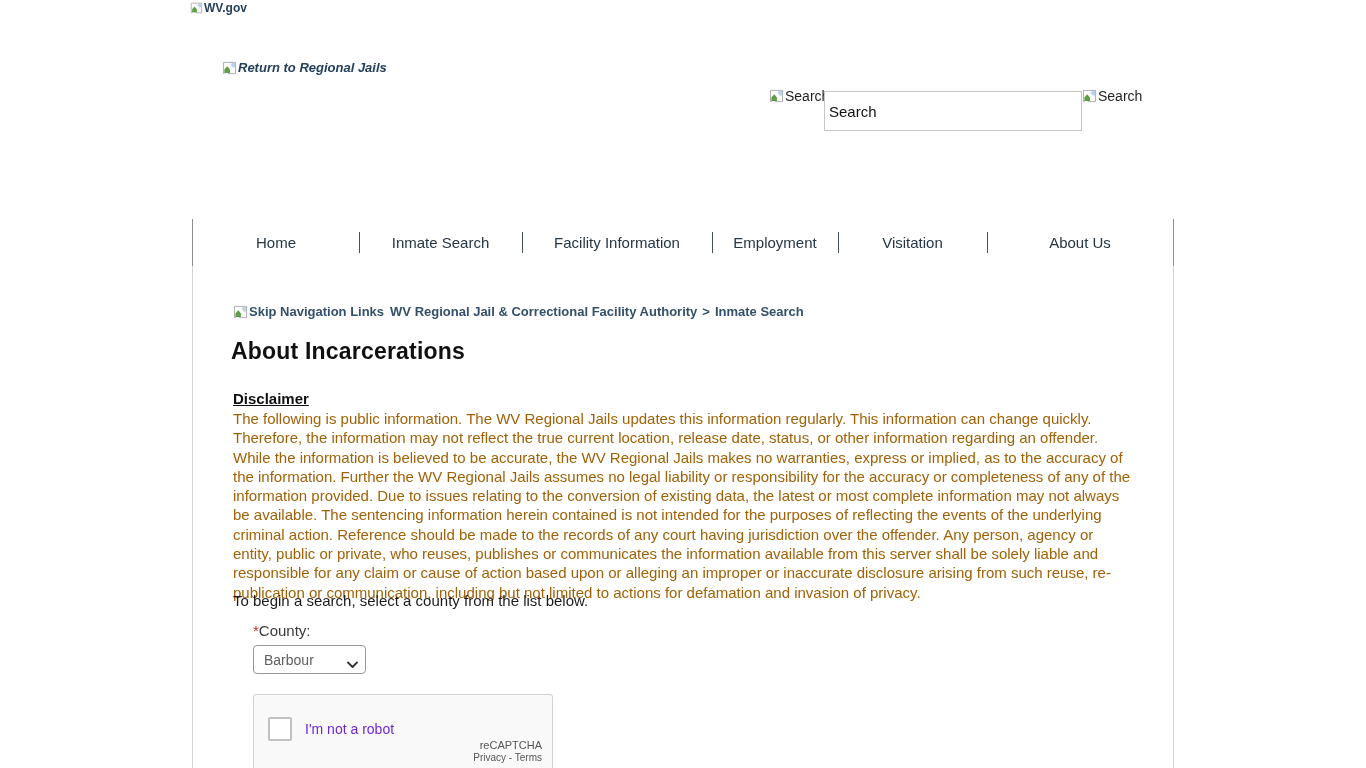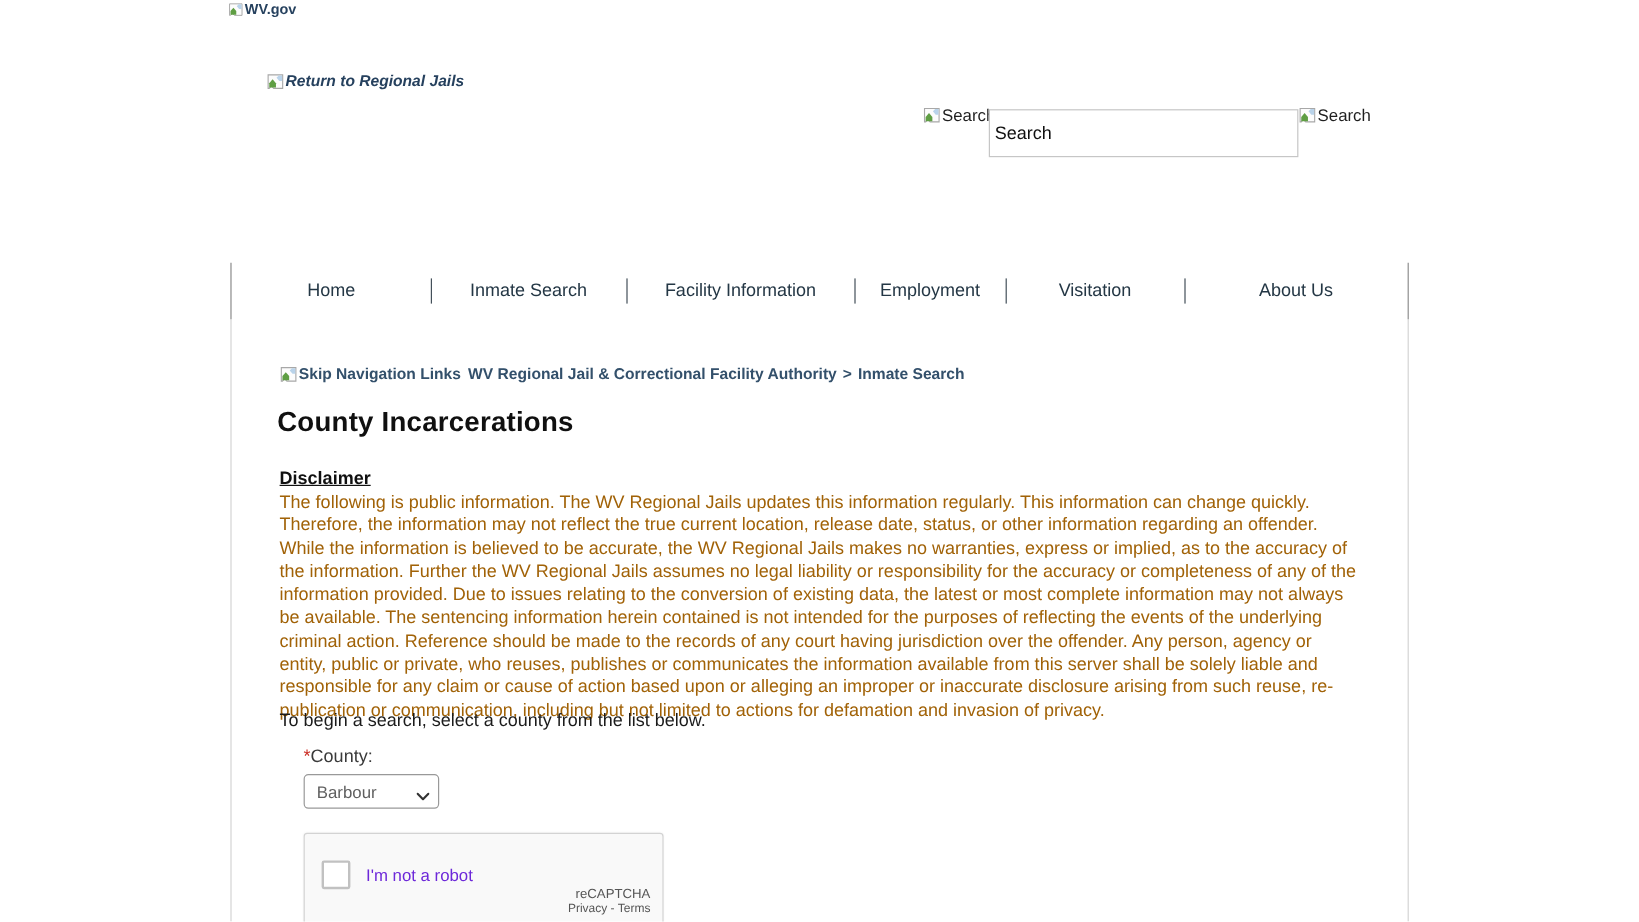--- a/index.html
+++ b/index.html
@@ -217,21 +217,21 @@
       <path d="M9 4 L11 2 H14 V7 H11.5 Z" fill="#b9d3ea"></path>
     </svg>
   </span>
   <a href="#">Skip Navigation Links</a>
   <span style="width:4px"></span>
   <a href="#">WV Regional Jail &amp; Correctional Facility Authority</a>
   <span class="sep">&gt;</span>
   <span>Inmate Search</span>
 </div>
 
-<h1 class="abs" id="page-heading">County Incarcerations</h1>
+<h1 class="abs" id="page-heading">About Incarcerations</h1>
 
 <div class="abs" id="disclaimer-title">Disclaimer</div>
 <div class="abs" id="disclaimer-body">The following is public information. The WV Regional Jails updates this information regularly. This information can change quickly. Therefore, the information may not reflect the true current location, release date, status, or other information regarding an offender. While the information is believed to be accurate, the WV Regional Jails makes no warranties, express or implied, as to the accuracy of the information. Further the WV Regional Jails assumes no legal liability or responsibility for the accuracy or completeness of any of the information provided. Due to issues relating to the conversion of existing data, the latest or most complete information may not always be available. The sentencing information herein contained is not intended for the purposes of reflecting the events of the underlying criminal action. Reference should be made to the records of any court having jurisdiction over the offender. Any person, agency or entity, public or private, who reuses, publishes or communicates the information available from this server shall be solely liable and responsible for any claim or cause of action based upon or alleging an improper or inaccurate disclosure arising from such reuse, re-publication or communication, including but not limited to actions for defamation and invasion of privacy.</div>
 
 <div class="abs" id="instruction">To begin a search, select a county from the list below.</div>
 
 <div class="abs" id="county-label">
   <span class="req">*</span><span>County:</span>
 </div>
 

